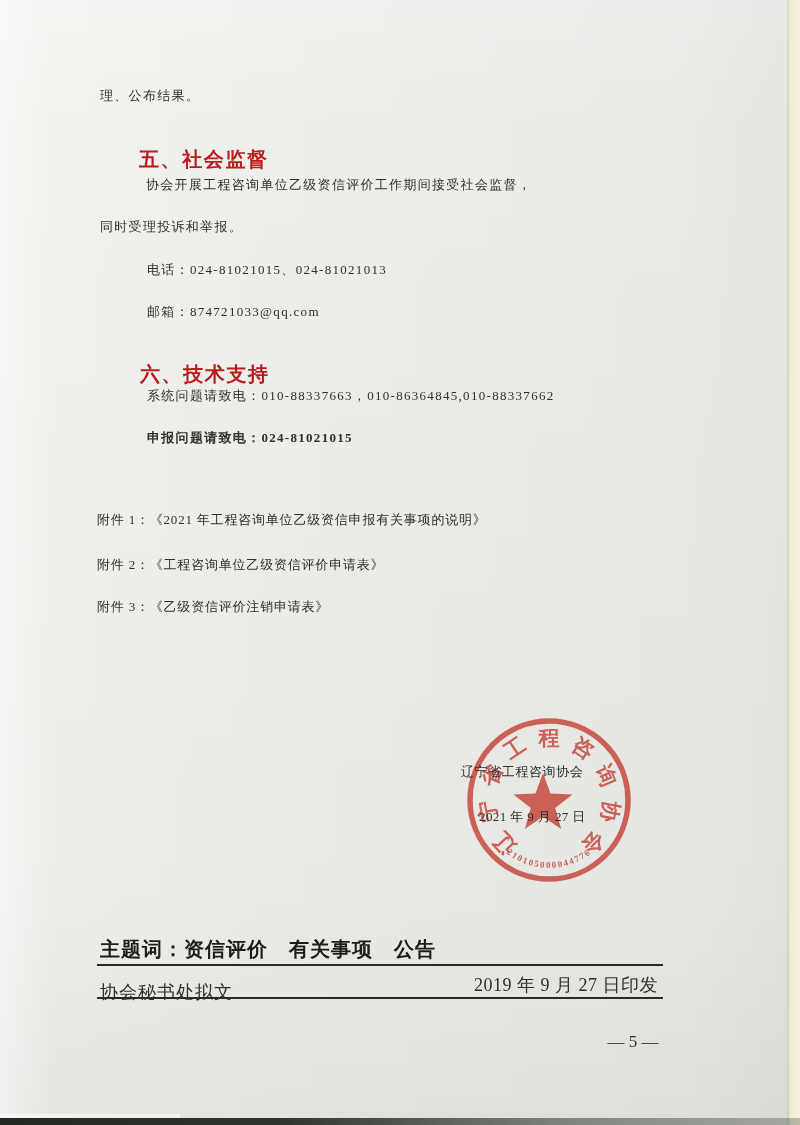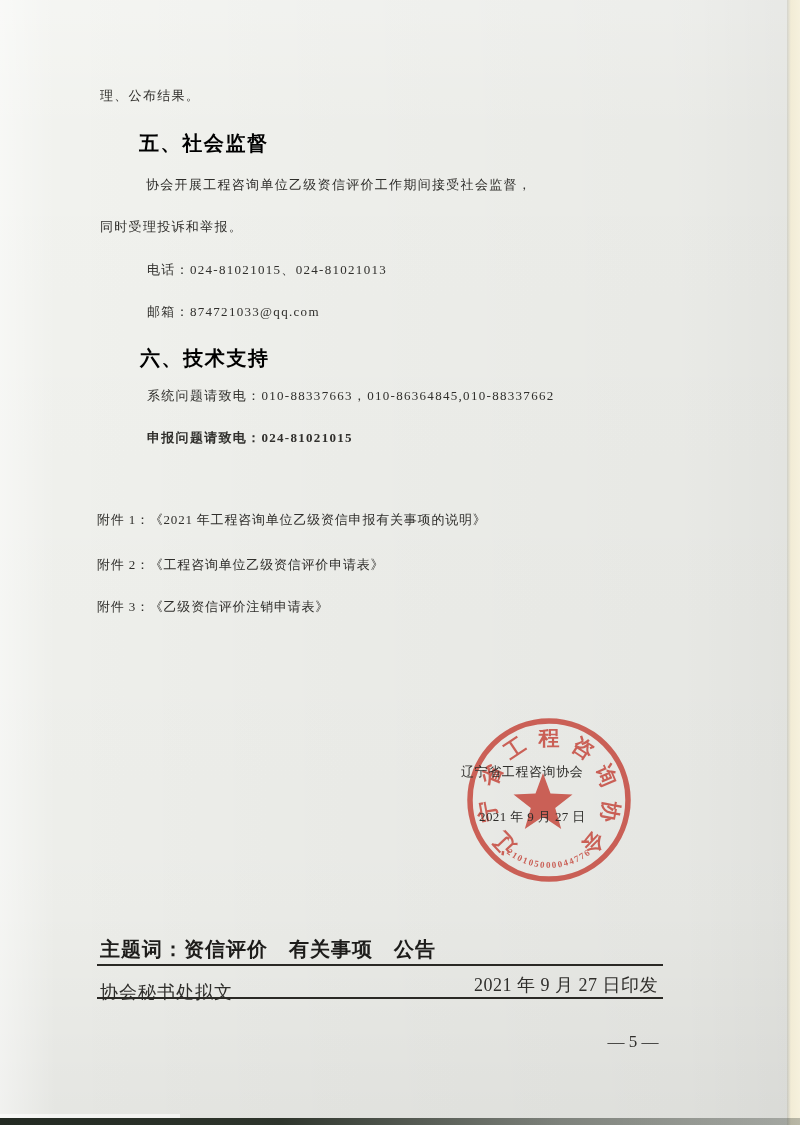--- a/index.html
+++ b/index.html
@@ -38,21 +38,22 @@
     white-space: nowrap;
     font-size: 13px;
     letter-spacing: 1.3px;
     color: #2f2e2b;
   }
   .hd {
     font-family: "Liberation Sans", "DejaVu Sans", sans-serif;
     font-weight: 700;
     font-size: 20px;
     letter-spacing: 1.6px;
-    color: #000000;
+    color: #b91c1c;
+    margin-top: 16px;
   }
   .footer-bold {
     font-family: "Liberation Sans", "DejaVu Sans", sans-serif;
     font-weight: 700;
     font-size: 20px;
     letter-spacing: 1px;
     color: #1d1c1a;
   }
   .rule {
     position: absolute;
@@ -139,19 +140,19 @@
   <div class="line" style="left:461px; top:763px; letter-spacing:0.6px;">辽宁省工程咨询协会</div>
 
   <div class="line" style="left:472px; top:808px; letter-spacing:0.4px;margin-left:7px;">2021 年 9 月 27 日</div>
 
   <div class="line footer-bold" style="left:100px; top:936px;">主题词：资信评价　有关事项　公告</div>
 
   <div class="rule" style="top:964px;"></div>
 
   <div class="line" style="left:100px; top:973px; font-size:18px; letter-spacing:1px;margin-top:7px;">协会秘书处拟文</div>
 
-  <div class="line right-align" style="left:400px; top:973px; width:258px; font-size:18px; letter-spacing:0.5px;">2021 年 9 月 27 日印发</div>
+  <div class="line right-align" style="left:400px; top:973px; width:258px; font-size:18px; letter-spacing:0.5px;">2019 年 9 月 27 日印发</div>
 
   <div class="rule" style="top:997px;"></div>
 
   <div class="line" style="left:602px; top:1032px; width:62px; text-align:center; font-size:17px; letter-spacing:0;">— 5 —</div>
 
 </div>
 
 </body></html>

